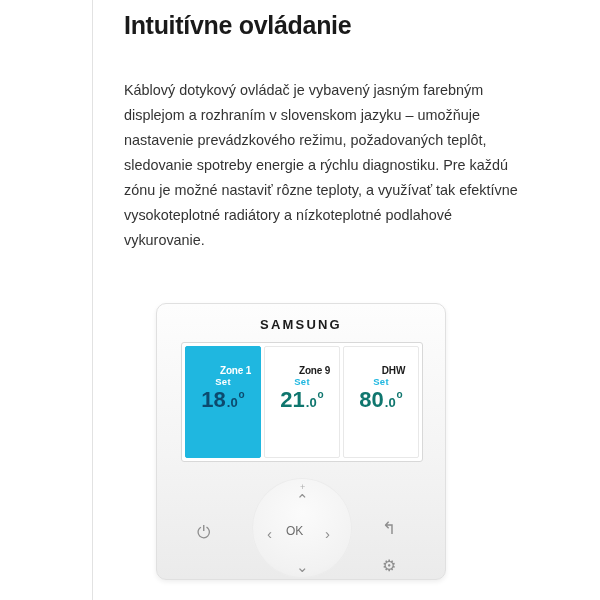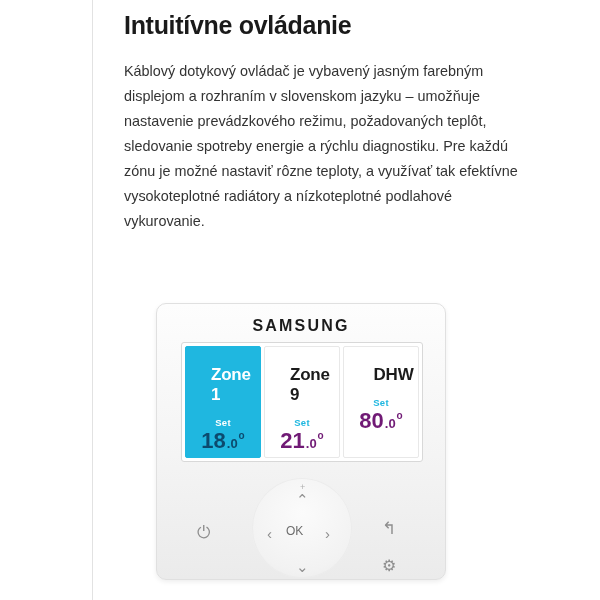--- a/index.html
+++ b/index.html
@@ -38,21 +38,21 @@
   }
   .title {
     font-size: 25px;
     font-weight: bold;
     letter-spacing: -0.3px;
     margin: 10px 0 0 0;
     color: #1a1a1a;
     line-height: 1.2;
   }
   .body-copy {
-    margin-top: 19px;
+    margin-top: 38px;
     font-size: 14.4px;
     line-height: 25px;
     color: #333333;
   }
   .footnote {
     margin-top: 22px;
     font-size: 10.5px;
     line-height: 16px;
     color: #3a3a3a;
   }
@@ -74,21 +74,21 @@
     border-radius: 10px;
     box-shadow: 0 2px 5px rgba(0,0,0,0.07);
     box-sizing: border-box;
   }
   .brand {
     position: absolute;
     top: 13px;
     left: 0;
     width: 100%;
     text-align: center;
-    font-size: 16px;
+    font-size: 13px;
     font-weight: bold;
     letter-spacing: 2.2px;
     color: #1b1b1b;
   }
   .screen {
     position: absolute;
     left: 24px;
     top: 38px;
     width: 242px;
     height: 120px;
@@ -111,40 +111,39 @@
     padding-top: 18px;
     box-sizing: border-box;
     border: 1px solid #e8e8e8;
     background: #ffffff;
   }
   .zone.active {
     background: #1fb7e0;
     border-color: #1fb7e0;
   }
   .zone .zname {
-    font-size: 17px;
+    font-size: 10px;
     font-weight: bold;
     color: #1b1b1b;
     letter-spacing: -0.2px;
     margin-left: 25px;
   }
   .zone.active .zname { color: #ffffff; }
   .zone .setlbl {
-    margin-top: 12px;
     font-size: 9.5px;
     font-weight: bold;
     color: #1fb7e0;
     letter-spacing: 0.3px;
   }
   .zone.active .setlbl { color: #ffffff; }
   .zone .temp {
     margin-top: 2px;
     font-size: 22px;
     font-weight: bold;
-    color: #701a75;
+    color: #0f766e;
     line-height: 1;
     display: flex;
     align-items: flex-start;
   }
   .zone.active .temp { color: #0c4a6e; }
   .zone .temp .dec {
     font-size: 13px;
     font-weight: bold;
     margin-left: 1px;
     margin-top: 7px;

